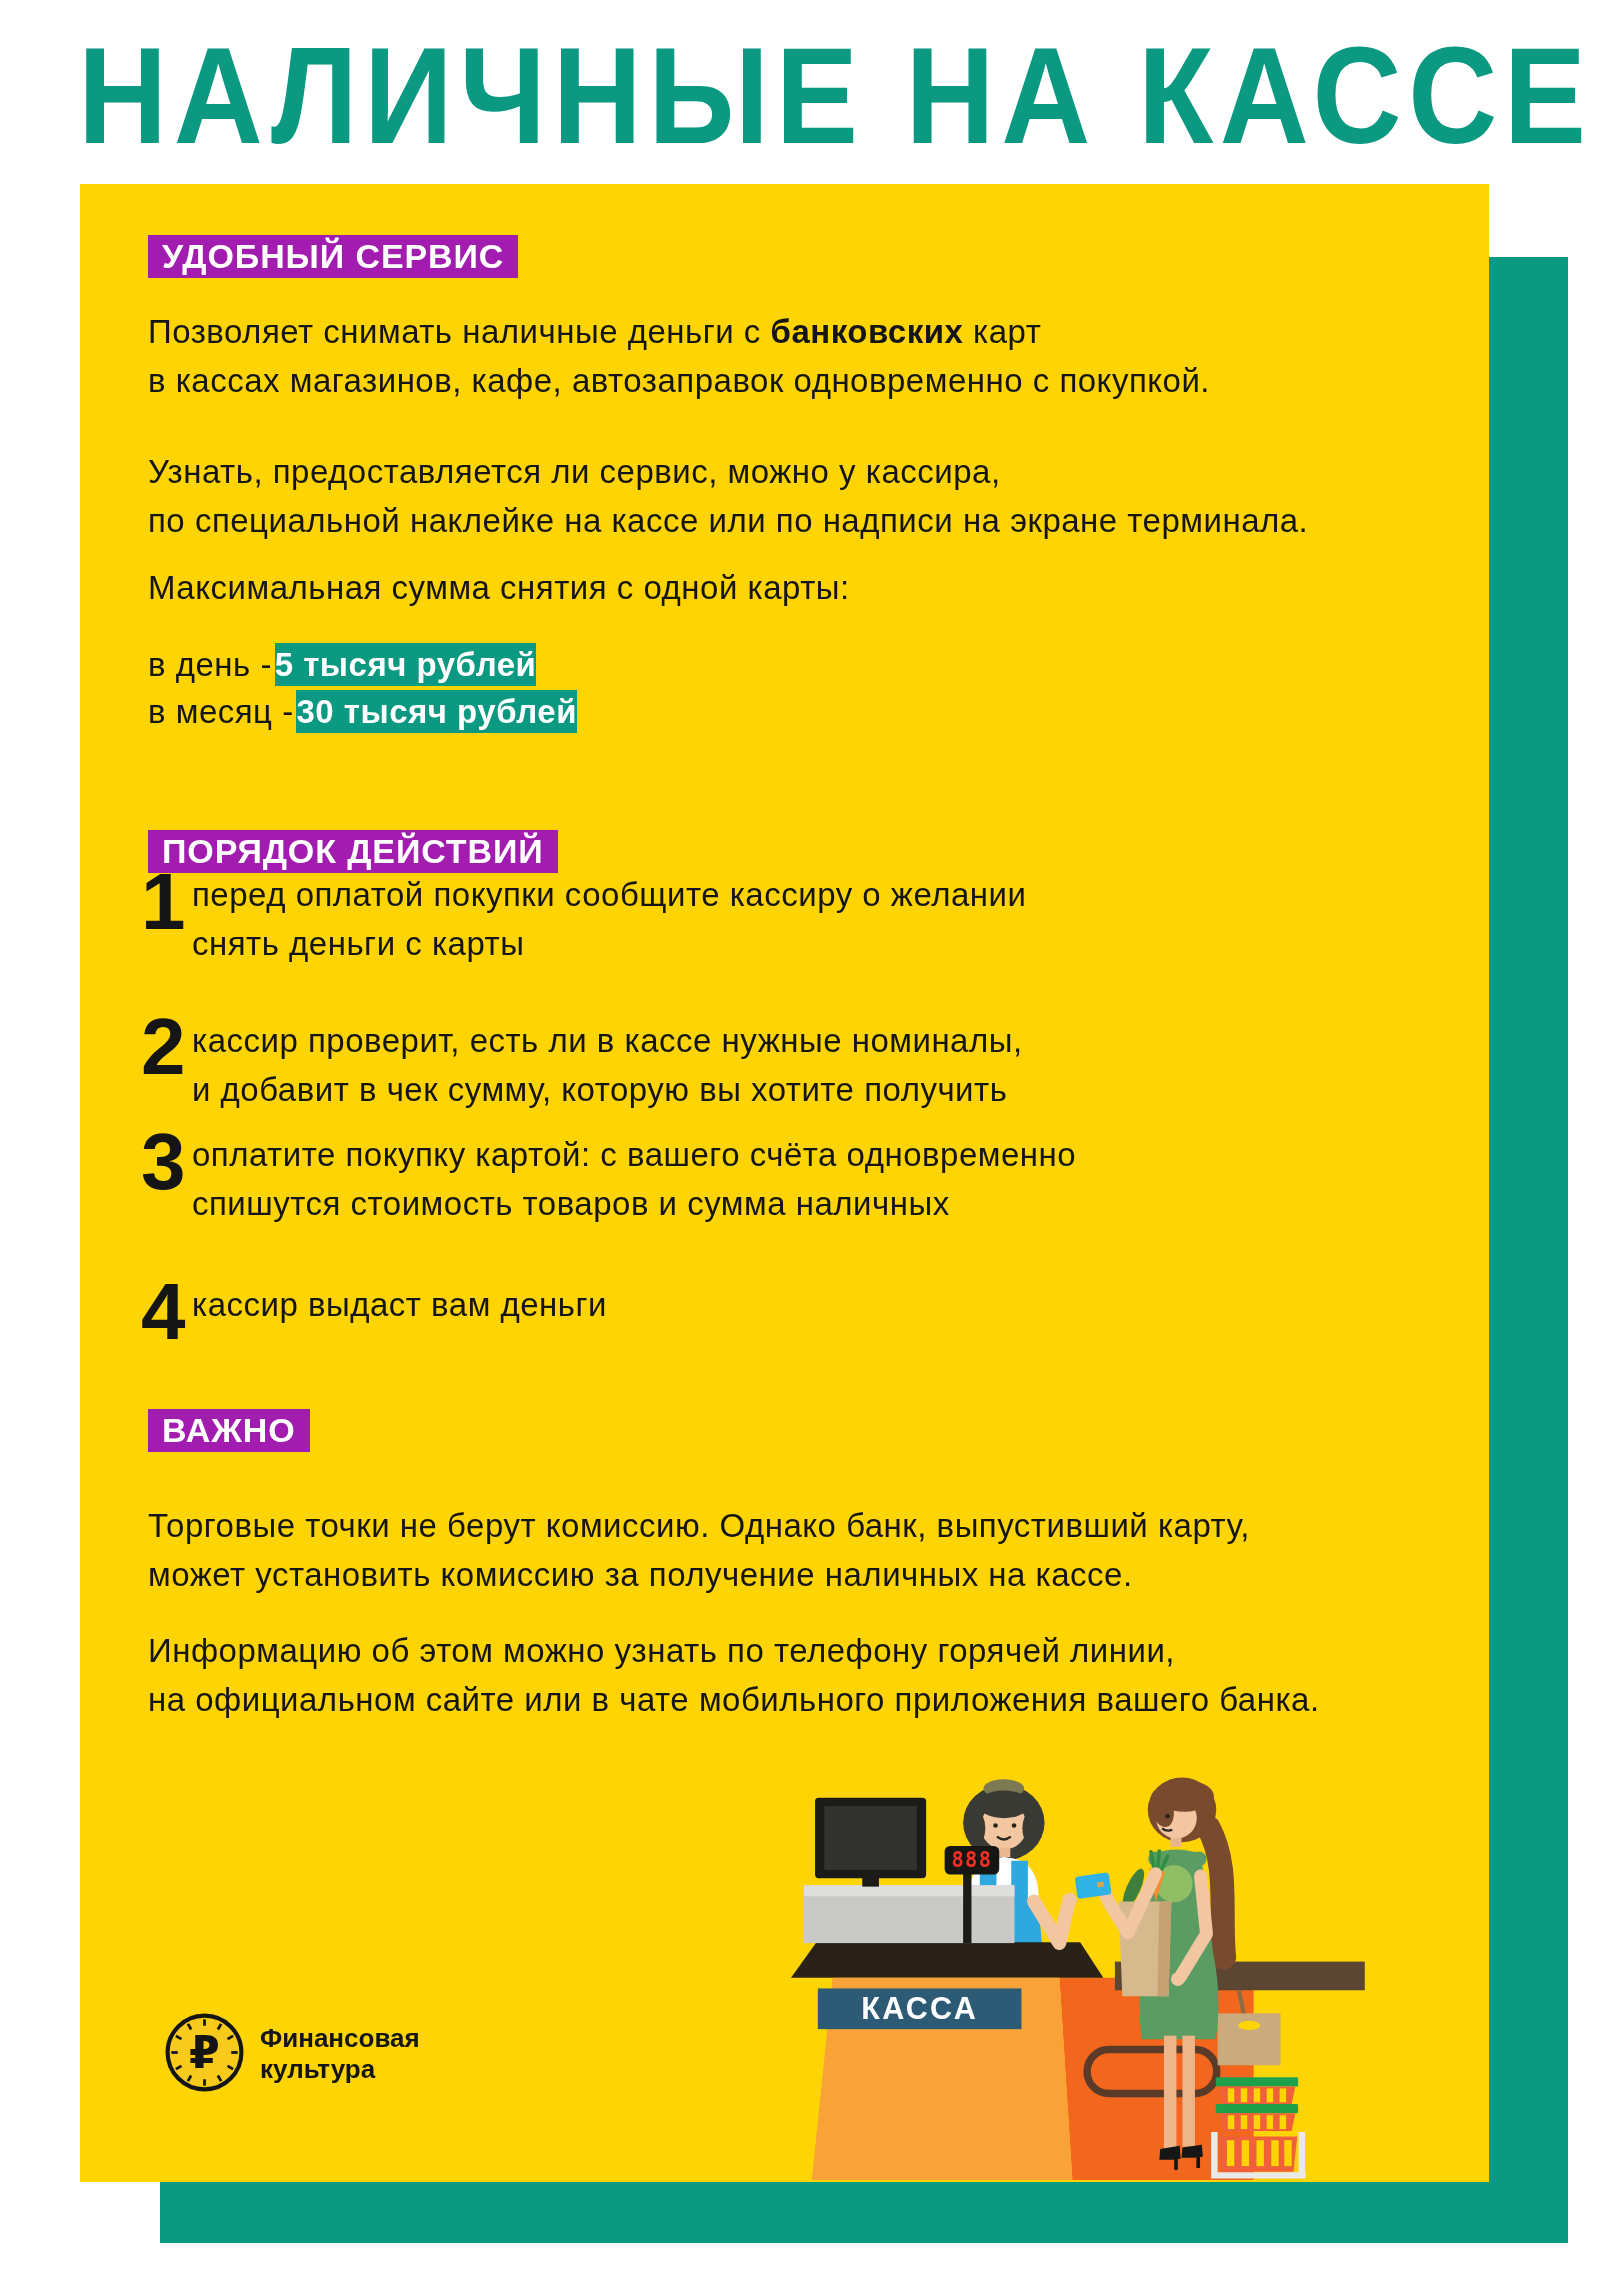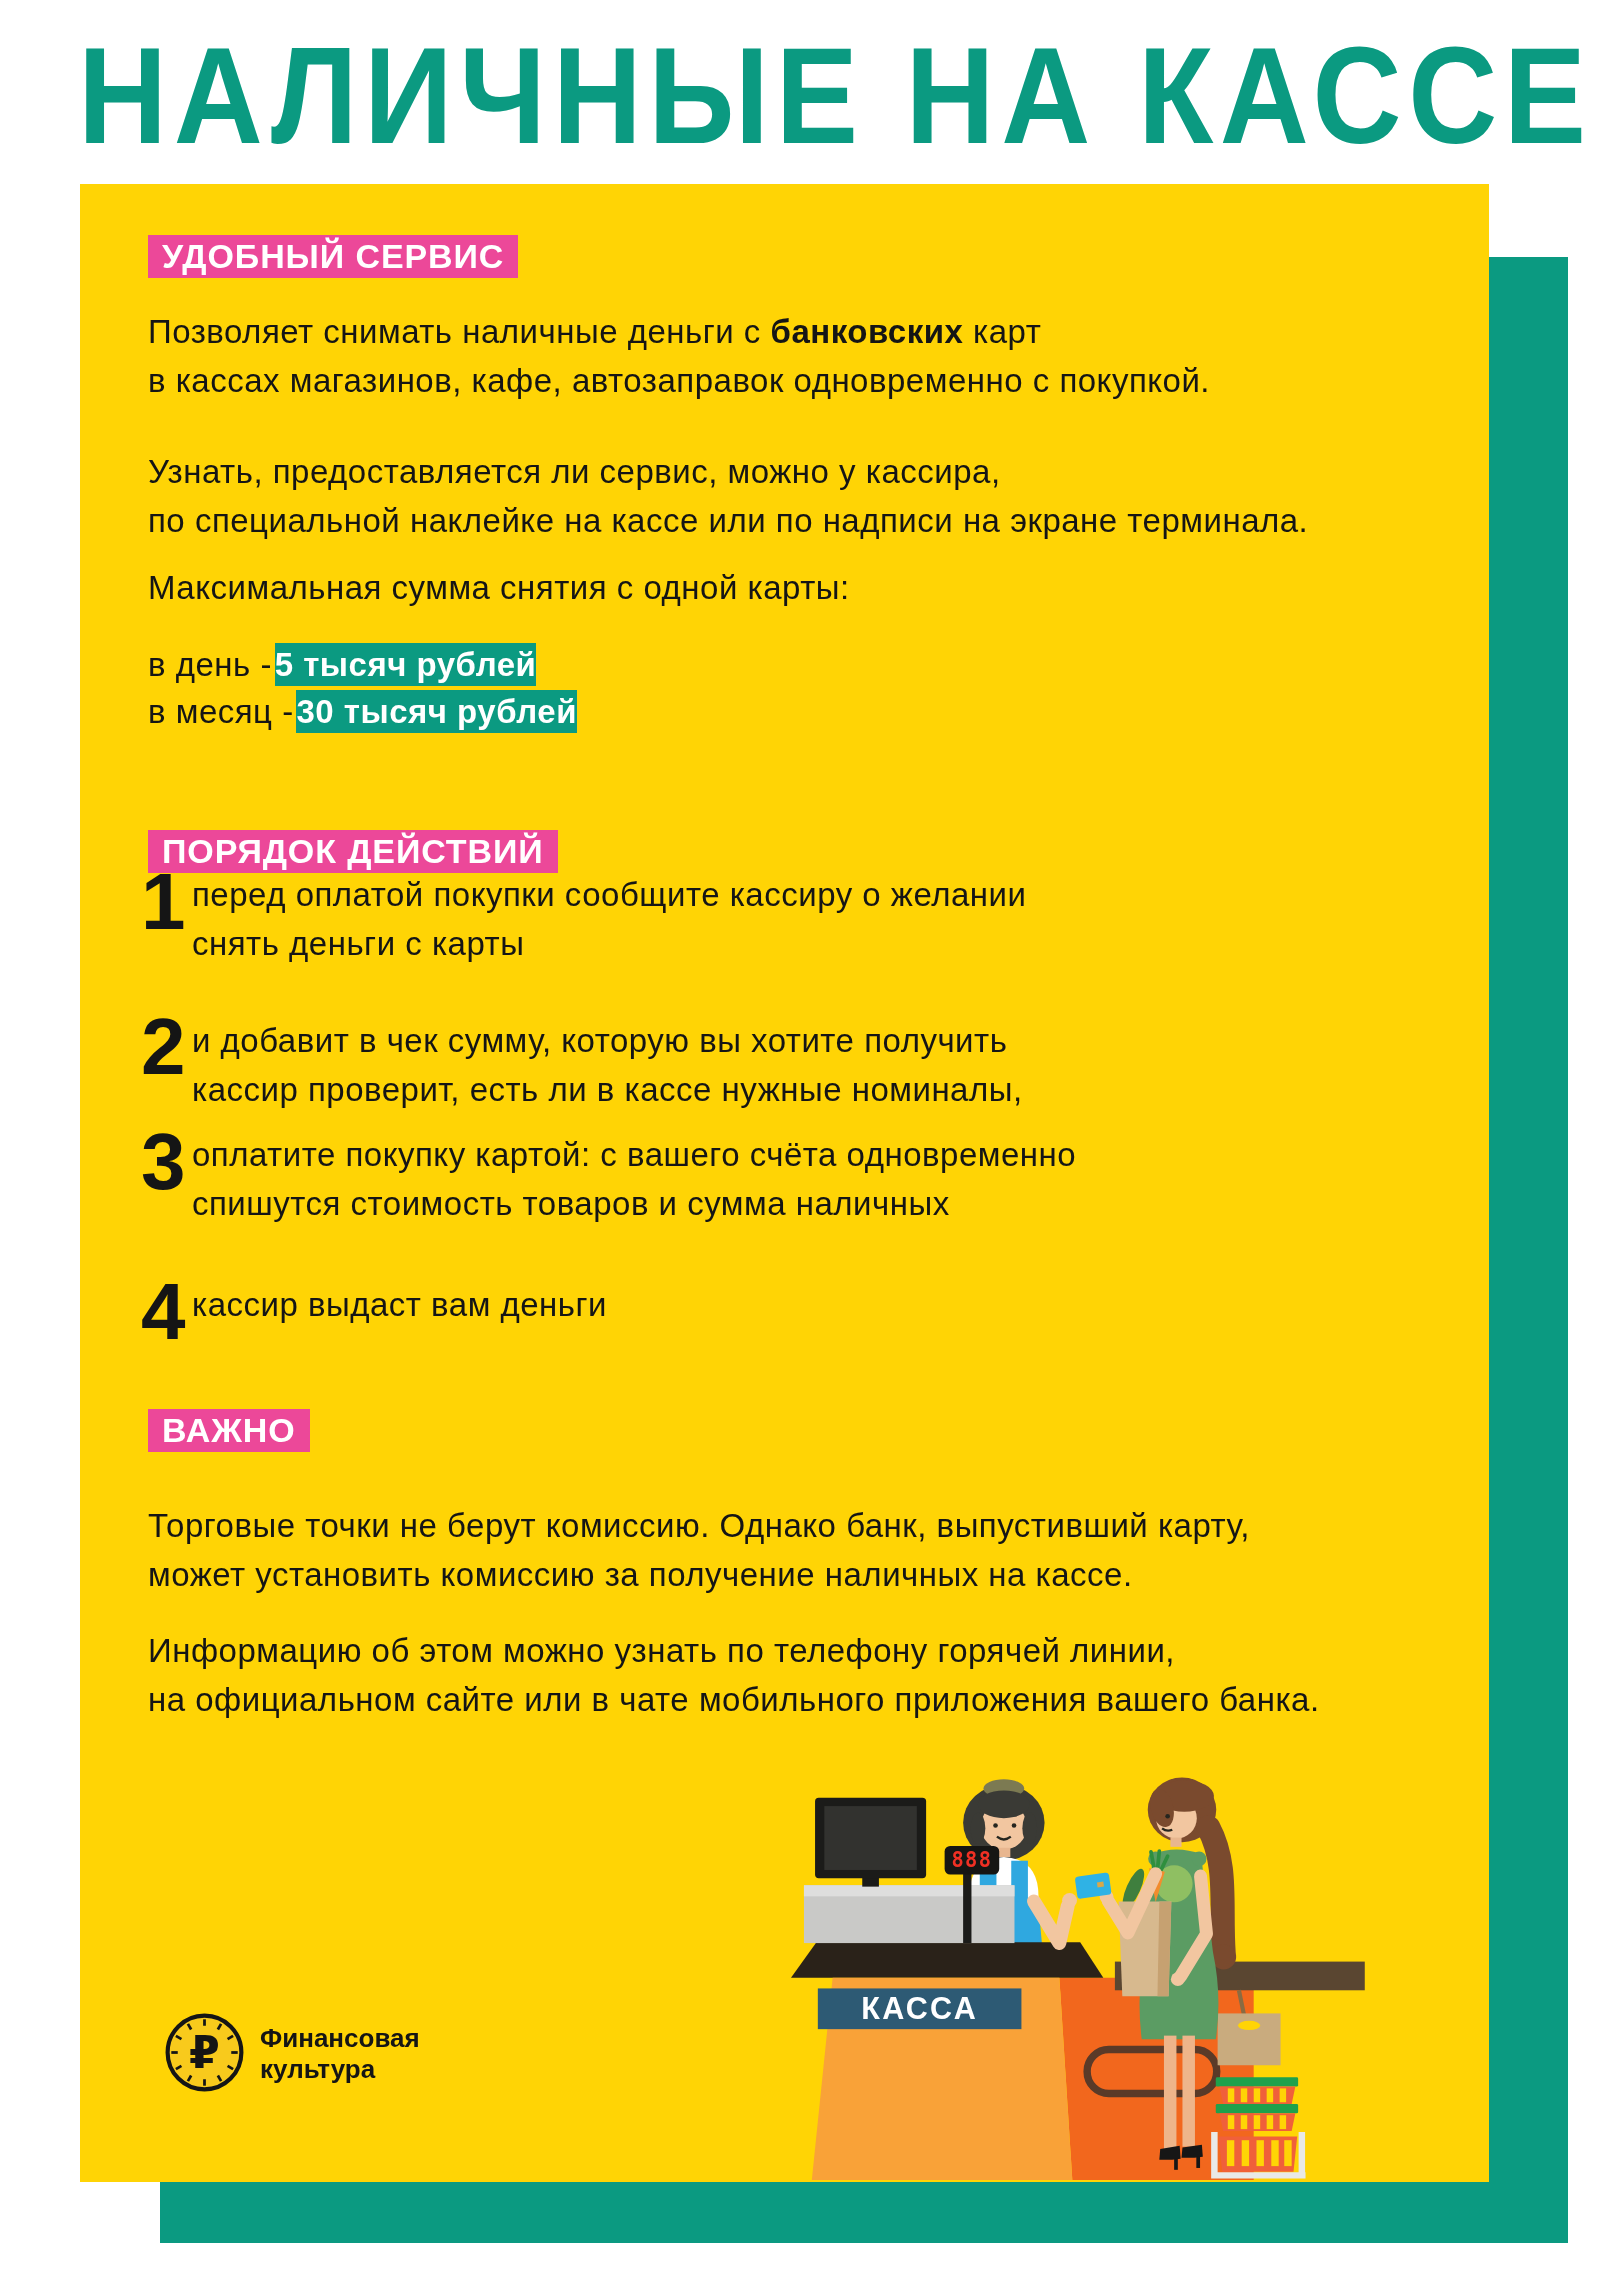--- a/index.html
+++ b/index.html
@@ -10,21 +10,21 @@
   .poster{position:absolute;inset:0;}
   .title{
     position:absolute;left:78px;top:26px;
     font-size:137px;line-height:139px;font-weight:700;color:#0b9a81;
     letter-spacing:7.4px;white-space:nowrap;
     transform:scaleX(0.90);transform-origin:left top;
   }
   .card-shadow{position:absolute;left:160px;top:257px;width:1408px;height:1986px;background:#0b9a81;}
   .card{position:absolute;left:80px;top:184px;width:1409px;height:1998px;background:#ffd405;}
   .chip{
-    position:absolute;background:#ec4899;color:#ffffff;font-weight:700;
+    position:absolute;background:#a21caf;color:#ffffff;font-weight:700;
     font-size:34px;line-height:43px;padding:0 14px;letter-spacing:0.9px;white-space:nowrap;
   }
   .chip-service{left:148px;top:235px;}
   .chip-steps{left:148px;top:811px;margin-top:19px;}
   .chip-important{left:148px;top:1409px;text-align:right;}
   .para{position:absolute;font-size:33px;line-height:49px;letter-spacing:0.5px;white-space:nowrap;}
   .para b{font-weight:700;}
   .p1{left:148px;top:307px;}
   .p2{left:148px;top:447px;}
   .max-heading{left:148px;top:563px;}
@@ -78,22 +78,22 @@
   <div class="chip chip-steps">ПОРЯДОК ДЕЙСТВИЙ</div>
 
   <div class="step-num num1">1</div>
   <div class="step-text text1">
     <div>перед оплатой покупки сообщите кассиру о желании</div>
     <div>снять деньги с карты</div>
   </div>
 
   <div class="step-num num2">2</div>
   <div class="step-text text2">
+    <div>кассир проверит, есть ли в кассе нужные номиналы,</div>
     <div>и добавит в чек сумму, которую вы хотите получить</div>
-    <div>кассир проверит, есть ли в кассе нужные номиналы,</div>
   </div>
 
   <div class="step-num num3">3</div>
   <div class="step-text text3">
     <div>оплатите покупку картой: с вашего счёта одновременно</div>
     <div>спишутся стоимость товаров и сумма наличных</div>
   </div>
 
   <div class="step-num num4">4</div>
   <div class="step-text text4">

